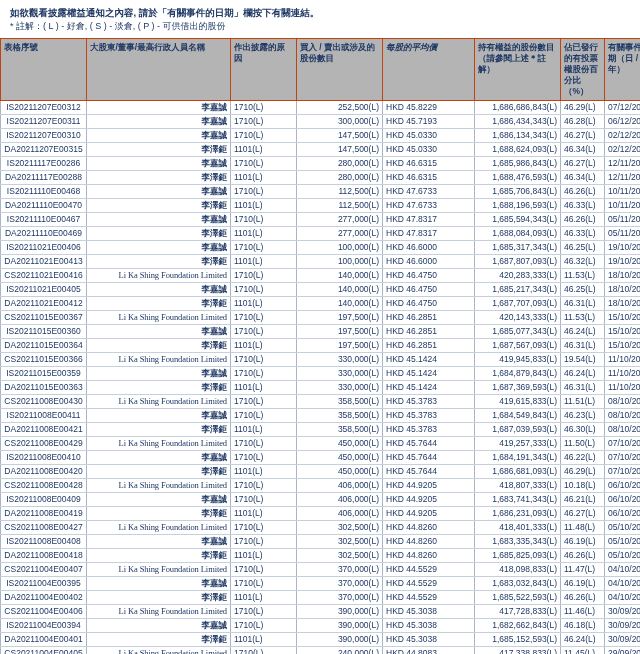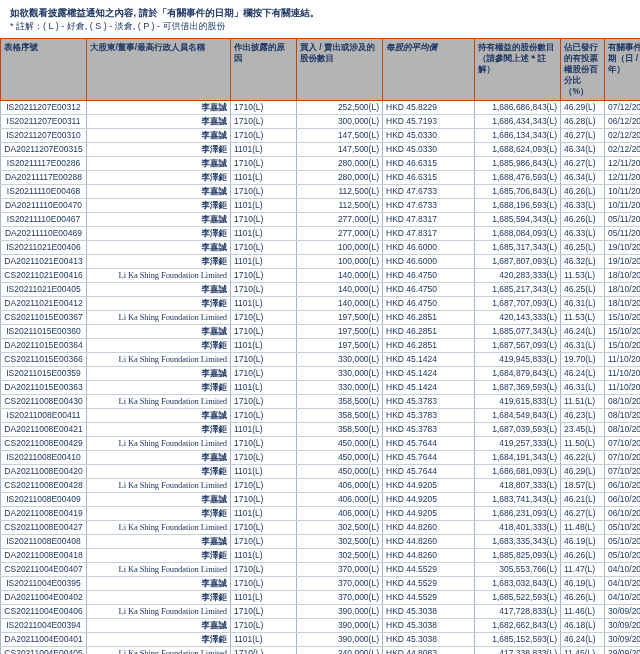--- a/index.html
+++ b/index.html
@@ -296,21 +296,21 @@
             <td class="c-pct">46.31(L)</td>
             <td class="c-date">15/10/2021</td>
           </tr>
           <tr>
             <td class="c-form">CS20211015E00366</td>
             <td class="c-name latin">Li Ka Shing Foundation Limited</td>
             <td class="c-reason">1710(L)</td>
             <td class="c-shares">330,000(L)</td>
             <td class="c-price">HKD 45.1424</td>
             <td class="c-held">419,945,833(L)</td>
-            <td class="c-pct">19.70(L)</td>
+            <td class="c-pct">19.54(L)</td>
             <td class="c-date">11/10/2021</td>
           </tr>
           <tr>
             <td class="c-form">IS20211015E00359</td>
             <td class="c-name">李嘉誠</td>
             <td class="c-reason">1710(L)</td>
             <td class="c-shares">330,000(L)</td>
             <td class="c-price">HKD 45.1424</td>
             <td class="c-held">1,684,879,843(L)</td>
             <td class="c-pct">46.24(L)</td>
@@ -346,21 +346,21 @@
             <td class="c-pct">46.23(L)</td>
             <td class="c-date">08/10/2021</td>
           </tr>
           <tr>
             <td class="c-form">DA20211008E00421</td>
             <td class="c-name">李澤鉅</td>
             <td class="c-reason">1101(L)</td>
             <td class="c-shares">358,500(L)</td>
             <td class="c-price">HKD 45.3783</td>
             <td class="c-held">1,687,039,593(L)</td>
-            <td class="c-pct">23.45(L)</td>
+            <td class="c-pct">46.30(L)</td>
             <td class="c-date">08/10/2021</td>
           </tr>
           <tr>
             <td class="c-form">CS20211008E00429</td>
             <td class="c-name latin">Li Ka Shing Foundation Limited</td>
             <td class="c-reason">1710(L)</td>
             <td class="c-shares">450,000(L)</td>
             <td class="c-price">HKD 45.7644</td>
             <td class="c-held">419,257,333(L)</td>
             <td class="c-pct">11.50(L)</td>
@@ -386,21 +386,21 @@
             <td class="c-pct">46.29(L)</td>
             <td class="c-date">07/10/2021</td>
           </tr>
           <tr>
             <td class="c-form">CS20211008E00428</td>
             <td class="c-name latin">Li Ka Shing Foundation Limited</td>
             <td class="c-reason">1710(L)</td>
             <td class="c-shares">406,000(L)</td>
             <td class="c-price">HKD 44.9205</td>
             <td class="c-held">418,807,333(L)</td>
-            <td class="c-pct">18.57(L)</td>
+            <td class="c-pct">10.18(L)</td>
             <td class="c-date">06/10/2021</td>
           </tr>
           <tr>
             <td class="c-form">IS20211008E00409</td>
             <td class="c-name">李嘉誠</td>
             <td class="c-reason">1710(L)</td>
             <td class="c-shares">406,000(L)</td>
             <td class="c-price">HKD 44.9205</td>
             <td class="c-held">1,683,741,343(L)</td>
             <td class="c-pct">46.21(L)</td>
@@ -445,21 +445,21 @@
             <td class="c-held">1,685,825,093(L)</td>
             <td class="c-pct">46.26(L)</td>
             <td class="c-date">05/10/2021</td>
           </tr>
           <tr>
             <td class="c-form">CS20211004E00407</td>
             <td class="c-name latin">Li Ka Shing Foundation Limited</td>
             <td class="c-reason">1710(L)</td>
             <td class="c-shares">370,000(L)</td>
             <td class="c-price">HKD 44.5529</td>
-            <td class="c-held">305,553,766(L)</td>
+            <td class="c-held">418,098,833(L)</td>
             <td class="c-pct">11.47(L)</td>
             <td class="c-date">04/10/2021</td>
           </tr>
           <tr>
             <td class="c-form">IS20211004E00395</td>
             <td class="c-name">李嘉誠</td>
             <td class="c-reason">1710(L)</td>
             <td class="c-shares">370,000(L)</td>
             <td class="c-price">HKD 44.5529</td>
             <td class="c-held">1,683,032,843(L)</td>

